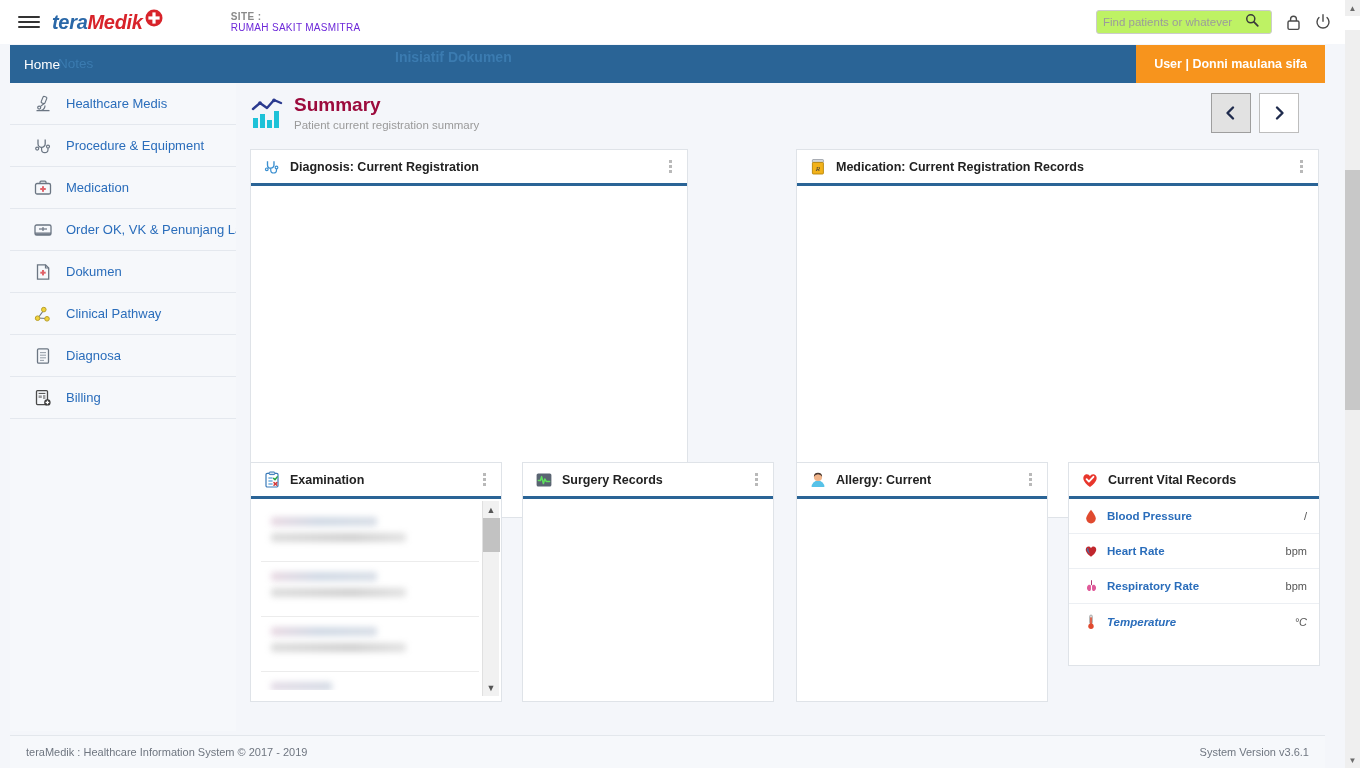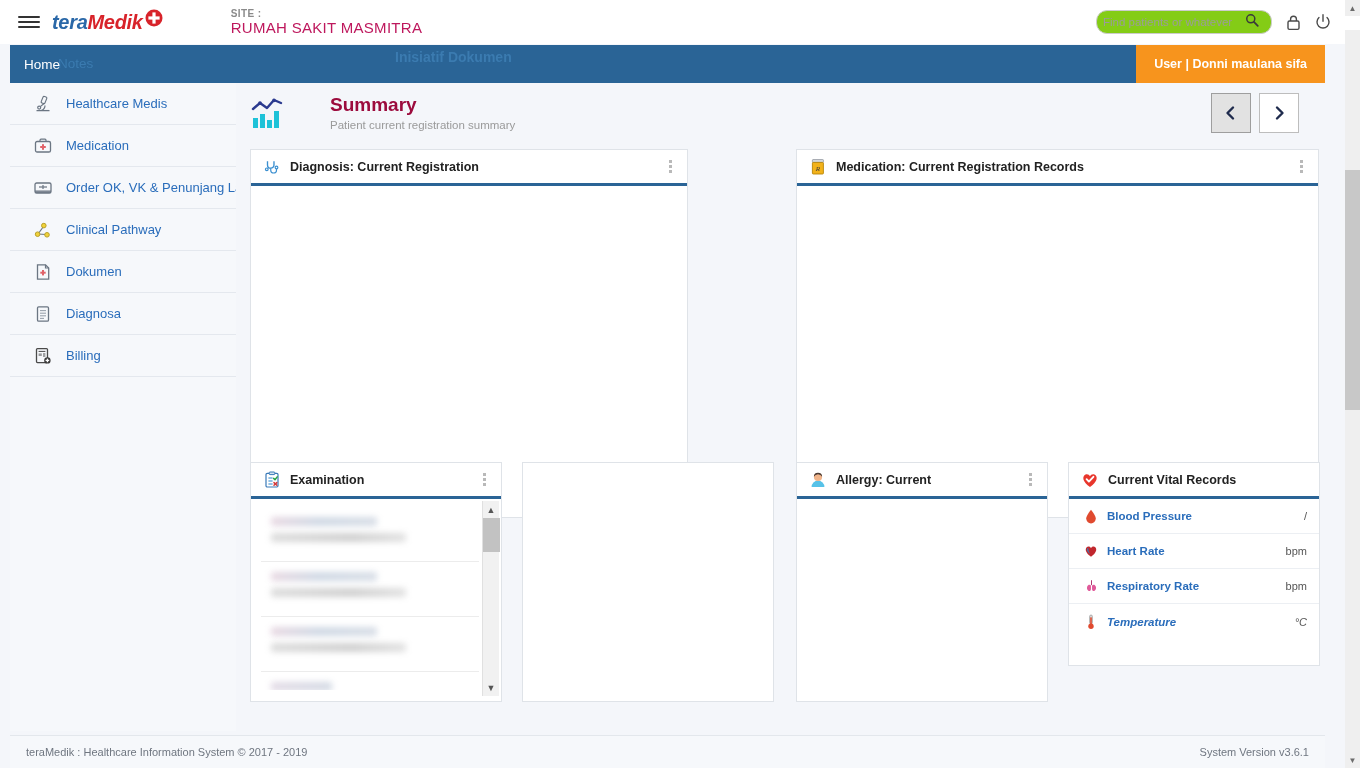--- a/index.html
+++ b/index.html
@@ -22,25 +22,25 @@
   }
   .hamburger i { display:block; height:2px; background:#333; border-radius:1px; }
   .brand { display:flex; align-items:center; margin-left:6px;font-style:italic; }
   .brand-text { font-size:20px; font-weight:bold; letter-spacing:-.3px; }
   .brand-tera { color:#2a68a8; }
   .brand-medik { color:#d8232a; }
   .brand-cross { position:relative; width:18px; height:18px; margin-left:2px; margin-top:-8px; }
   .brand-cross svg { display:block; }
   .site-block { margin-left:68px; line-height:1.15; }
   .site-label { font-size:10px; color:#8a8a8a; font-weight:bold; letter-spacing:.4px; }
-  .site-name { font-size:15px; color:#be185d; letter-spacing:.3px; }
+  .site-name { font-size:10px; color:#6d28d9; letter-spacing:.3px; }
   .top-right { margin-left:auto; display:flex; align-items:center; gap:14px; padding-right:14px; }
   .searchbox {
-    width:176px; height:24px; border:1px solid #ccc; border-radius:11px;
-    display:flex; align-items:center; padding:0 6px; background:#84cc16;
+    width:176px; height:24px; border:1px solid #ccc; border-radius:3px;
+    display:flex; align-items:center; padding:0 6px; background:#bef264;
   }
   .searchbox input {
     border:0; outline:0; font-size:11.5px; color:#555; width:142px;
     font-family:"Liberation Sans", sans-serif; background:transparent;
   }
   .searchbox input::placeholder { color:#9b9b9b; }
   .icon-btn { cursor:pointer; display:flex; align-items:center; }
 
   
   .navbar {
@@ -72,21 +72,21 @@
     height:42px; display:flex; align-items:center; gap:12px;
     padding-left:22px; border-bottom:1px solid #e4e8ee; cursor:pointer;
     white-space:nowrap; overflow:hidden;
   }
   .side-item:first-child { border-top:0; }
   .side-label { color:#2a6dbb; font-size:13px; }
   .side-ico { width:22px; height:22px; flex:0 0 22px; display:flex; align-items:center; justify-content:center; }
 
   
   .main { position:absolute; left:236px; top:83px; width:1089px; height:648px; background:#f4f6fa; }
-  .page-head { display:flex; align-items:center; padding:10px 0 0 14px;gap:36px; }
+  .page-head { display:flex; align-items:center; padding:10px 0 0 14px; }
   .head-ico { width:34px; height:34px; margin-right:10px; flex:0 0 34px; }
   .head-titles { line-height:1.2; }
   .head-title { color:#9c0b3d; font-size:19px; font-weight:bold; }
   .head-sub { color:#9a9a9a; font-size:11.5px; margin-top:2px; }
   .head-nav { margin-left:auto; display:flex; gap:8px; padding-right:26px; }
   .navbtn {
     width:40px; height:40px; border:1px solid #bdbdbd; background:#fff;
     display:flex; align-items:center; justify-content:center; cursor:pointer;
     font-size:17px; color:#1f2b4d; font-weight:bold;
   }
@@ -233,20 +233,31 @@
           <rect x="9" y="2.5" width="4" height="7" rx="1.2" transform="rotate(22 11 6)" fill="none" stroke="#6b7683" stroke-width="1.2"></rect>
           <line x1="7.6" y1="12.4" x2="11.4" y2="9.2" stroke="#6b7683" stroke-width="1.2"></line>
           <circle cx="6.2" cy="13.6" r="1.5" fill="none" stroke="#6b7683" stroke-width="1.2"></circle>
           <line x1="3.5" y1="16.6" x2="16.5" y2="16.6" stroke="#6b7683" stroke-width="1.3"></line>
           <path d="M8.6 16.4 q3.4 -1.6 3.4 -5" fill="none" stroke="#6b7683" stroke-width="1.2"></path>
         </svg>
       </span>
       <span class="side-label">Healthcare Medis</span>
     </div>
 
+    <div class="side-item">
+      <span class="side-ico">
+        <svg width="20" height="20" viewBox="0 0 20 20">
+          <path d="M5 3.5 v4.2 a3.6 3.6 0 0 0 7.2 0 V3.5" fill="none" stroke="#6b7683" stroke-width="1.3"></path>
+          <circle cx="4.2" cy="12.6" r="1.5" fill="none" stroke="#6b7683" stroke-width="1.2"></circle>
+          <path d="M8.6 11.4 v2.1 a3.2 3.2 0 0 0 6.4 0 v-1.2" fill="none" stroke="#6b7683" stroke-width="1.2"></path>
+          <circle cx="15" cy="10.6" r="1.5" fill="none" stroke="#6b7683" stroke-width="1.2"></circle>
+        </svg>
+      </span>
+      <span class="side-label">Procedure &amp; Equipment</span>
+    </div>
 
     <div class="side-item">
       <span class="side-ico">
         <svg width="20" height="20" viewBox="0 0 20 20">
           <rect x="2.5" y="5.5" width="15" height="10.5" rx="1.6" fill="none" stroke="#6b7683" stroke-width="1.3"></rect>
           <path d="M7 5.5 V4.2 a1 1 0 0 1 1 -1 h4 a1 1 0 0 1 1 1 V5.5" fill="none" stroke="#6b7683" stroke-width="1.2"></path>
           <rect x="9" y="8.2" width="2" height="5.6" fill="#e0636a"></rect>
           <rect x="7.2" y="10" width="5.6" height="2" fill="#e0636a"></rect>
         </svg>
       </span>
@@ -256,45 +267,45 @@
     <div class="side-item">
       <span class="side-ico">
         <svg width="20" height="20" viewBox="0 0 20 20">
           <rect x="2" y="5" width="16" height="10" rx="1.6" fill="none" stroke="#6b7683" stroke-width="1.3"></rect>
           <rect x="2" y="12.4" width="16" height="2.6" fill="#6b7683" opacity=".85"></rect>
           <line x1="6" y1="9" x2="14" y2="9" stroke="#6b7683" stroke-width="1.2"></line>
           <line x1="10" y1="7" x2="10" y2="11" stroke="#6b7683" stroke-width="1.2"></line>
         </svg>
       </span>
       <span class="side-label">Order OK, VK &amp; Penunjang La</span>
+    </div>
+
+    <div class="side-item">
+      <span class="side-ico">
+        <svg width="20" height="20" viewBox="0 0 20 20">
+          <path d="M4.5 2.8 h8 l3.2 3.2 v11.2 h-11.2 z" fill="none" stroke="#6b7683" stroke-width="1.3"></path>
+          <path d="M12.5 2.8 v3.2 h3.2" fill="none" stroke="#6b7683" stroke-width="1.2"></path>
+          <rect x="9" y="8" width="2" height="5.4" fill="#e0636a"></rect>
+          <rect x="7.3" y="9.7" width="5.4" height="2" fill="#e0636a"></rect>
+        </svg>
+      </span>
+      <span class="side-label">Dokumen</span>
     </div>
 
     <div class="side-item">
       <span class="side-ico">
         <svg width="20" height="20" viewBox="0 0 20 20">
           <line x1="5" y1="14" x2="10.5" y2="6.5" stroke="#6b7683" stroke-width="1.2"></line>
           <line x1="5" y1="14" x2="13" y2="14.5" stroke="#6b7683" stroke-width="1.2"></line>
           <circle cx="10.8" cy="5.6" r="2.3" fill="#f0d23a" stroke="#b9a02a" stroke-width="1"></circle>
           <circle cx="4.6" cy="14.2" r="2.3" fill="#f0d23a" stroke="#b9a02a" stroke-width="1"></circle>
           <circle cx="14" cy="14.8" r="2.3" fill="#f0d23a" stroke="#b9a02a" stroke-width="1"></circle>
         </svg>
       </span>
       <span class="side-label">Clinical Pathway</span>
-    </div>
-
-    <div class="side-item">
-      <span class="side-ico">
-        <svg width="20" height="20" viewBox="0 0 20 20">
-          <path d="M4.5 2.8 h8 l3.2 3.2 v11.2 h-11.2 z" fill="none" stroke="#6b7683" stroke-width="1.3"></path>
-          <path d="M12.5 2.8 v3.2 h3.2" fill="none" stroke="#6b7683" stroke-width="1.2"></path>
-          <rect x="9" y="8" width="2" height="5.4" fill="#e0636a"></rect>
-          <rect x="7.3" y="9.7" width="5.4" height="2" fill="#e0636a"></rect>
-        </svg>
-      </span>
-      <span class="side-label">Dokumen</span>
     </div>
 
     <div class="side-item">
       <span class="side-ico">
         <svg width="20" height="20" viewBox="0 0 20 20">
           <rect x="4.5" y="2.8" width="11" height="14.4" rx="1.2" fill="none" stroke="#6b7683" stroke-width="1.3"></rect>
           <line x1="7" y1="6.6" x2="13" y2="6.6" stroke="#9aa3ad" stroke-width="1.1"></line>
           <line x1="7" y1="9.2" x2="13" y2="9.2" stroke="#9aa3ad" stroke-width="1.1"></line>
           <line x1="7" y1="11.8" x2="13" y2="11.8" stroke="#9aa3ad" stroke-width="1.1"></line>
           <line x1="7" y1="14.4" x2="11" y2="14.4" stroke="#9aa3ad" stroke-width="1.1"></line>
@@ -434,20 +445,34 @@
         <div class="exam-scroll">
           <div class="sb-arrow">▲</div>
           <div class="sb-thumb"></div>
           <div class="sb-track"></div>
           <div class="sb-arrow">▼</div>
         </div>
       </div>
     </div>
 
     <div class="panel" id="p-surgery">
+      <div class="panel-head">
+        <span class="panel-ico">
+          <svg width="18" height="18" viewBox="0 0 18 18">
+            <rect x="1.6" y="2.4" width="14.8" height="13.2" rx="1.6" fill="#5a6472"></rect>
+            <polyline points="3.4,9.6 5.4,9.6 6.6,5.6 8.4,12.6 9.8,8 11.2,10.4 14.6,10.4" fill="none" stroke="#5ee05e" stroke-width="1.5" stroke-linejoin="round" stroke-linecap="round"></polyline>
+          </svg>
+        </span>
+        <span class="panel-title">Surgery Records</span>
+        <span class="kebab">
+            <i></i>
+            <i></i>
+            <i></i>
+          </span>
+      </div>
       <div class="panel-body"></div>
     </div>
 
     <div class="panel" id="p-allergy">
       <div class="panel-head">
         <span class="panel-ico">
           <svg width="18" height="18" viewBox="0 0 18 18">
             <path d="M2.6 16 a6.4 6.4 0 0 1 12.8 0 z" fill="#57c2e8"></path>
             <circle cx="9" cy="6" r="4.1" fill="#f0b48a"></circle>
             <path d="M4.9 5.8 a4.1 4.1 0 0 1 8.2 0 q-1.4 -2.6 -4.1 -2.6 t-4.1 2.6z" fill="#4a3a33"></path>

